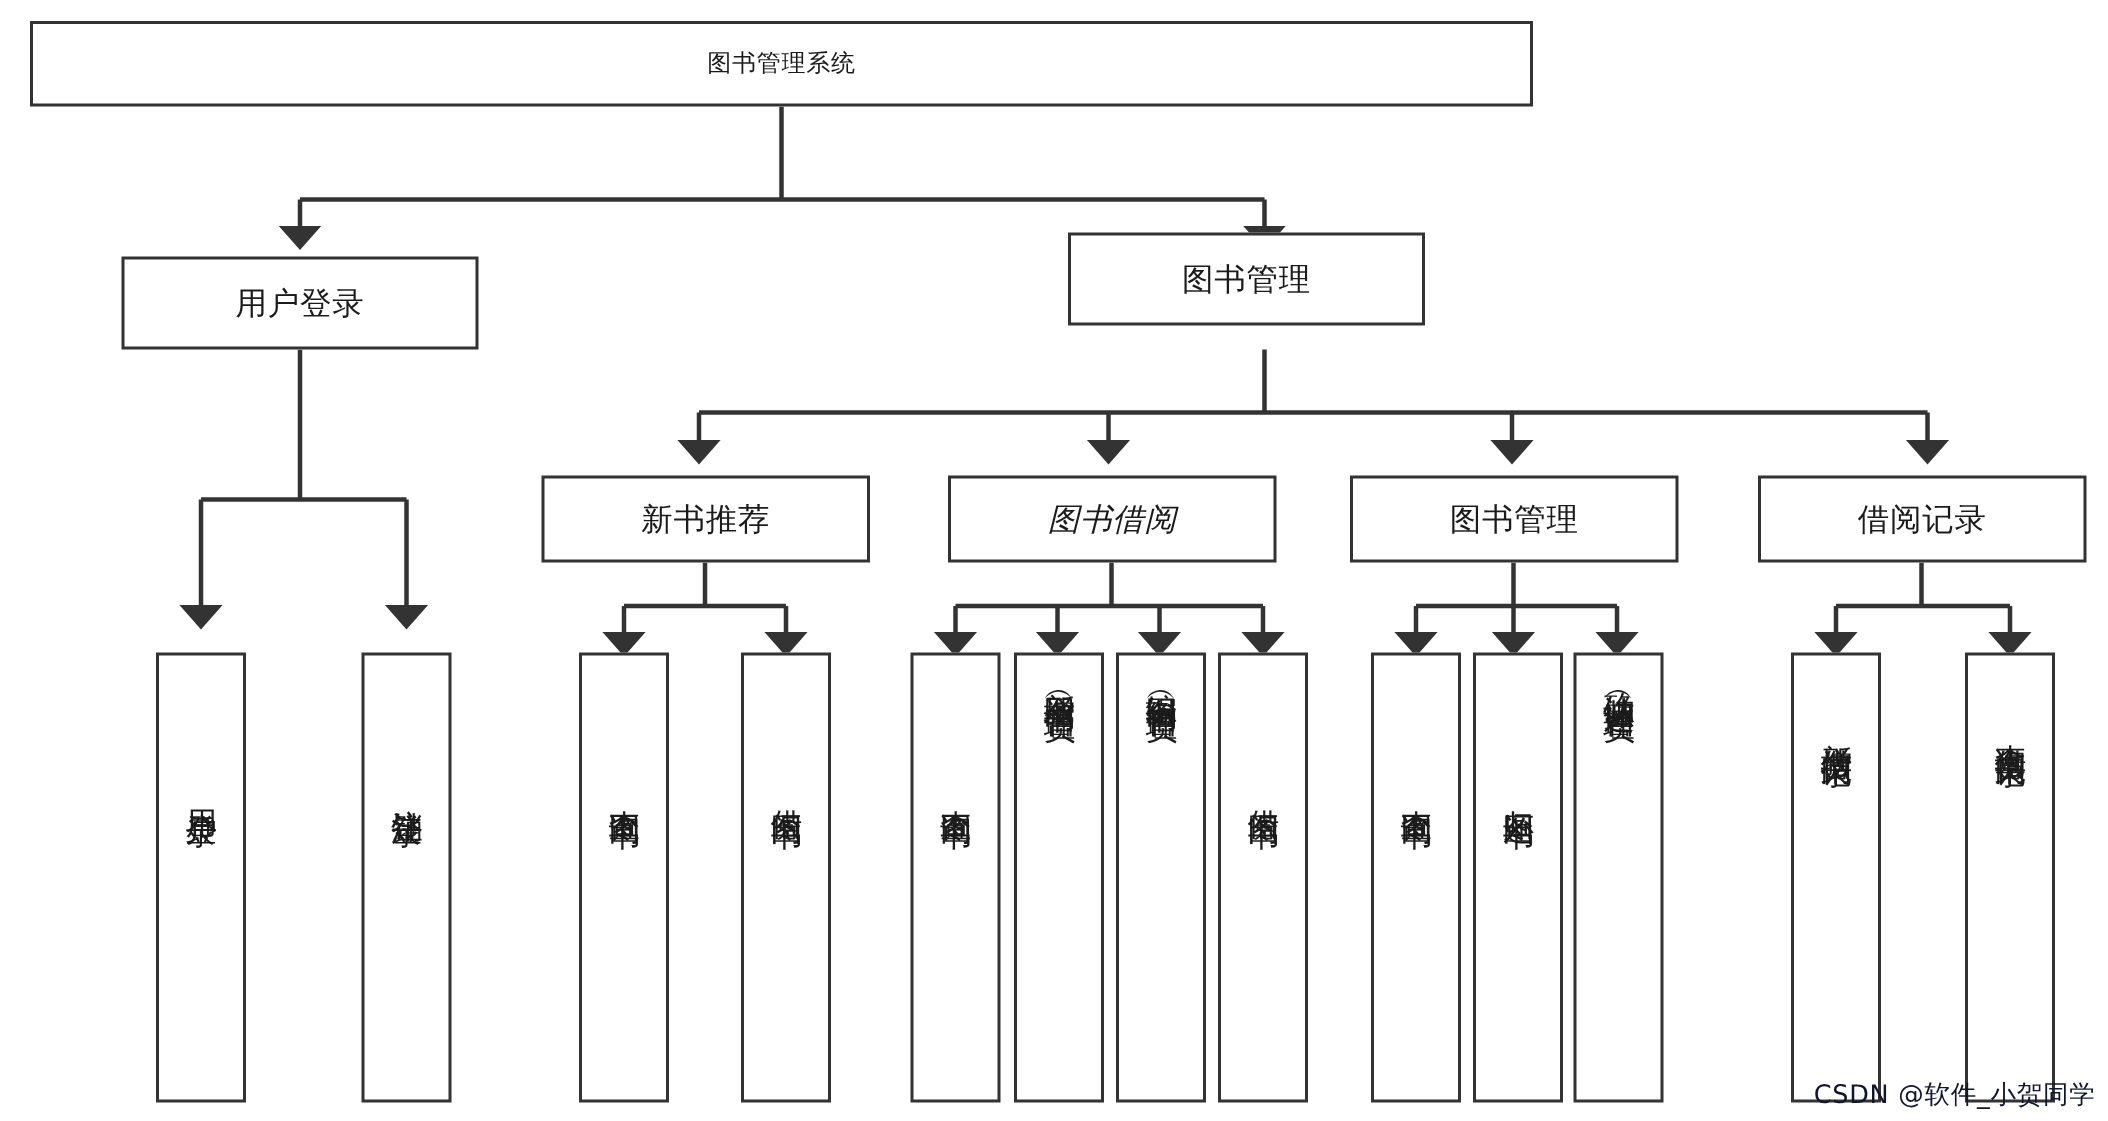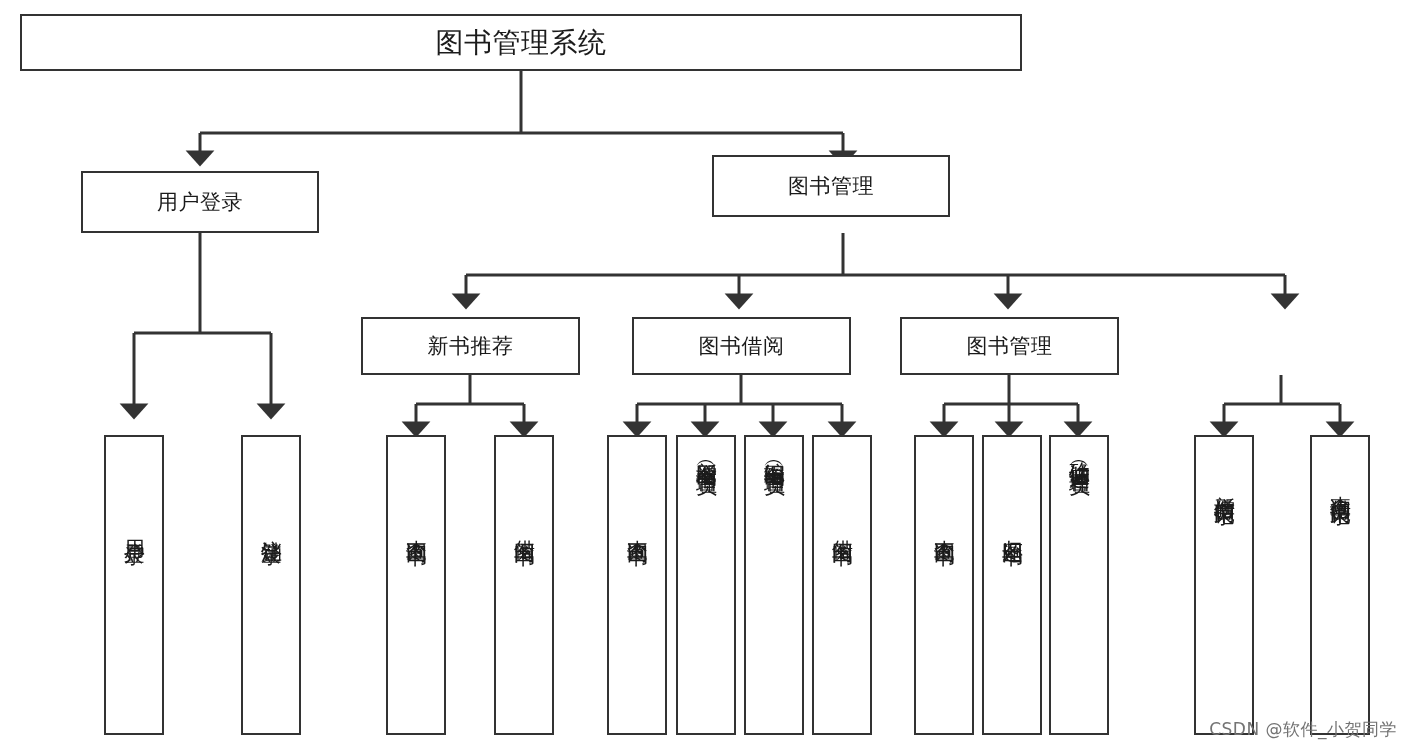--- a/index.html
+++ b/index.html
@@ -49,27 +49,27 @@
   .node.vert .lbl {
     writing-mode: vertical-rl;
     text-orientation: upright;
     font-size: 21px;
     letter-spacing: 2px;
     margin: 0 auto;
   }
   .node.vert.tall .lbl {
     padding-top: 2px;
   }
-  .node.root .lbl { font-size: 28px; }
+  .node.root .lbl { font-size: 16px; }
   #watermark {
     position: absolute;
     right: 8px;
     bottom: 6px;
     font-size: 17px;
-    color: #737373;
+    color: #0f172a;
     letter-spacing: 0.5px;
     white-space: nowrap;
     font-family: "DejaVu Sans", "Liberation Sans", sans-serif;
   }
 </style>
 </head>
 <body>
 
 <div id="canvas">
 
@@ -130,25 +130,28 @@
   <div class="node horiz" style="left:81px; top:171px; width:238px; height:62px;">
     <span class="lbl">用户登录</span>
   </div>
   <div class="node horiz" style="left:712px; top:155px; width:238px; height:62px;">
     <span class="lbl">图书管理</span>
   </div>
 
   <div class="node horiz" style="left:361px; top:317px; width:219px; height:58px;">
     <span class="lbl">新书推荐</span>
   </div>
-  <div class="node horiz" style="left:632px; top:317px; width:219px; height:58px;">
+  <div class="node horiz" style="left:632px; top:317px; width:219px; height:58px;font-style:italic;">
     <span class="lbl">图书借阅</span>
   </div>
   <div class="node horiz" style="left:900px; top:317px; width:219px; height:58px;">
     <span class="lbl">图书管理</span>
+  </div>
+  <div class="node horiz" style="left:1172px; top:317px; width:219px; height:58px;">
+    <span class="lbl">借阅记录</span>
   </div>
 
   <div class="node vert" style="left:104px; top:435px; width:60px; height:300px; padding-top:86px;">
     <span class="lbl">用户登录</span>
   </div>
   <div class="node vert" style="left:241px; top:435px; width:60px; height:300px; padding-top:86px;">
     <span class="lbl">注销登录</span>
   </div>
 
   <div class="node vert" style="left:386px; top:435px; width:60px; height:300px; padding-top:86px;">

